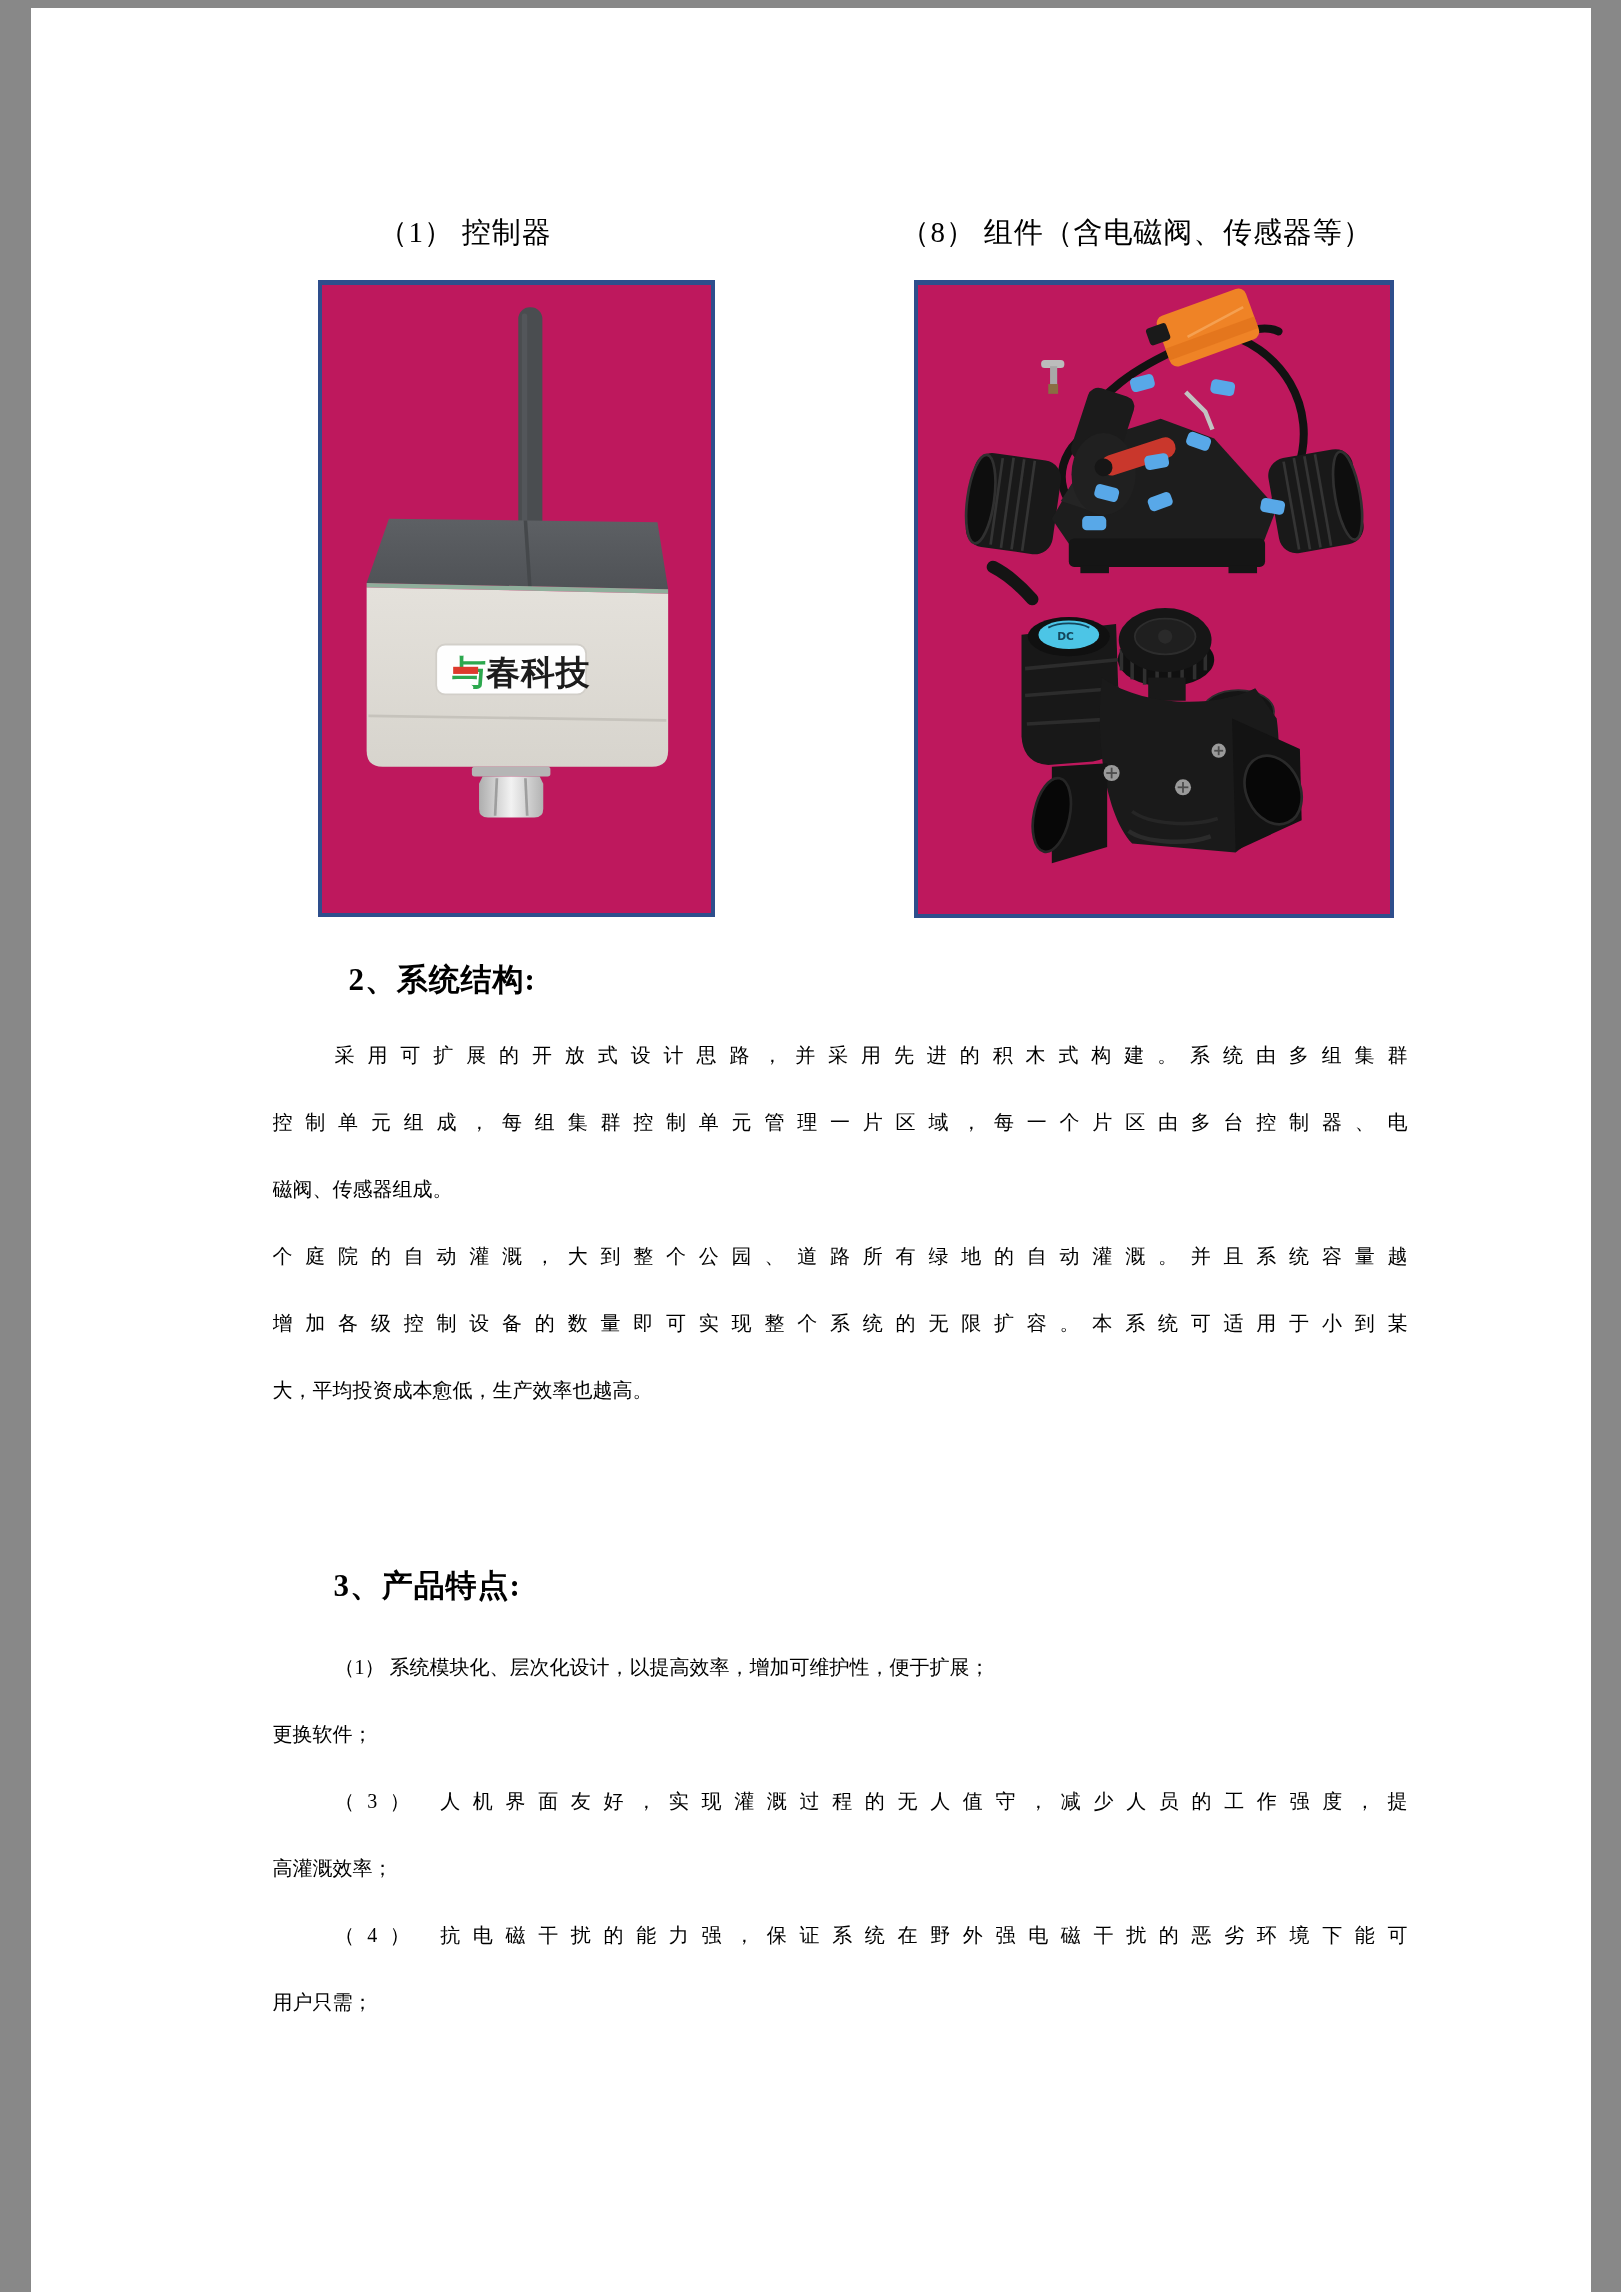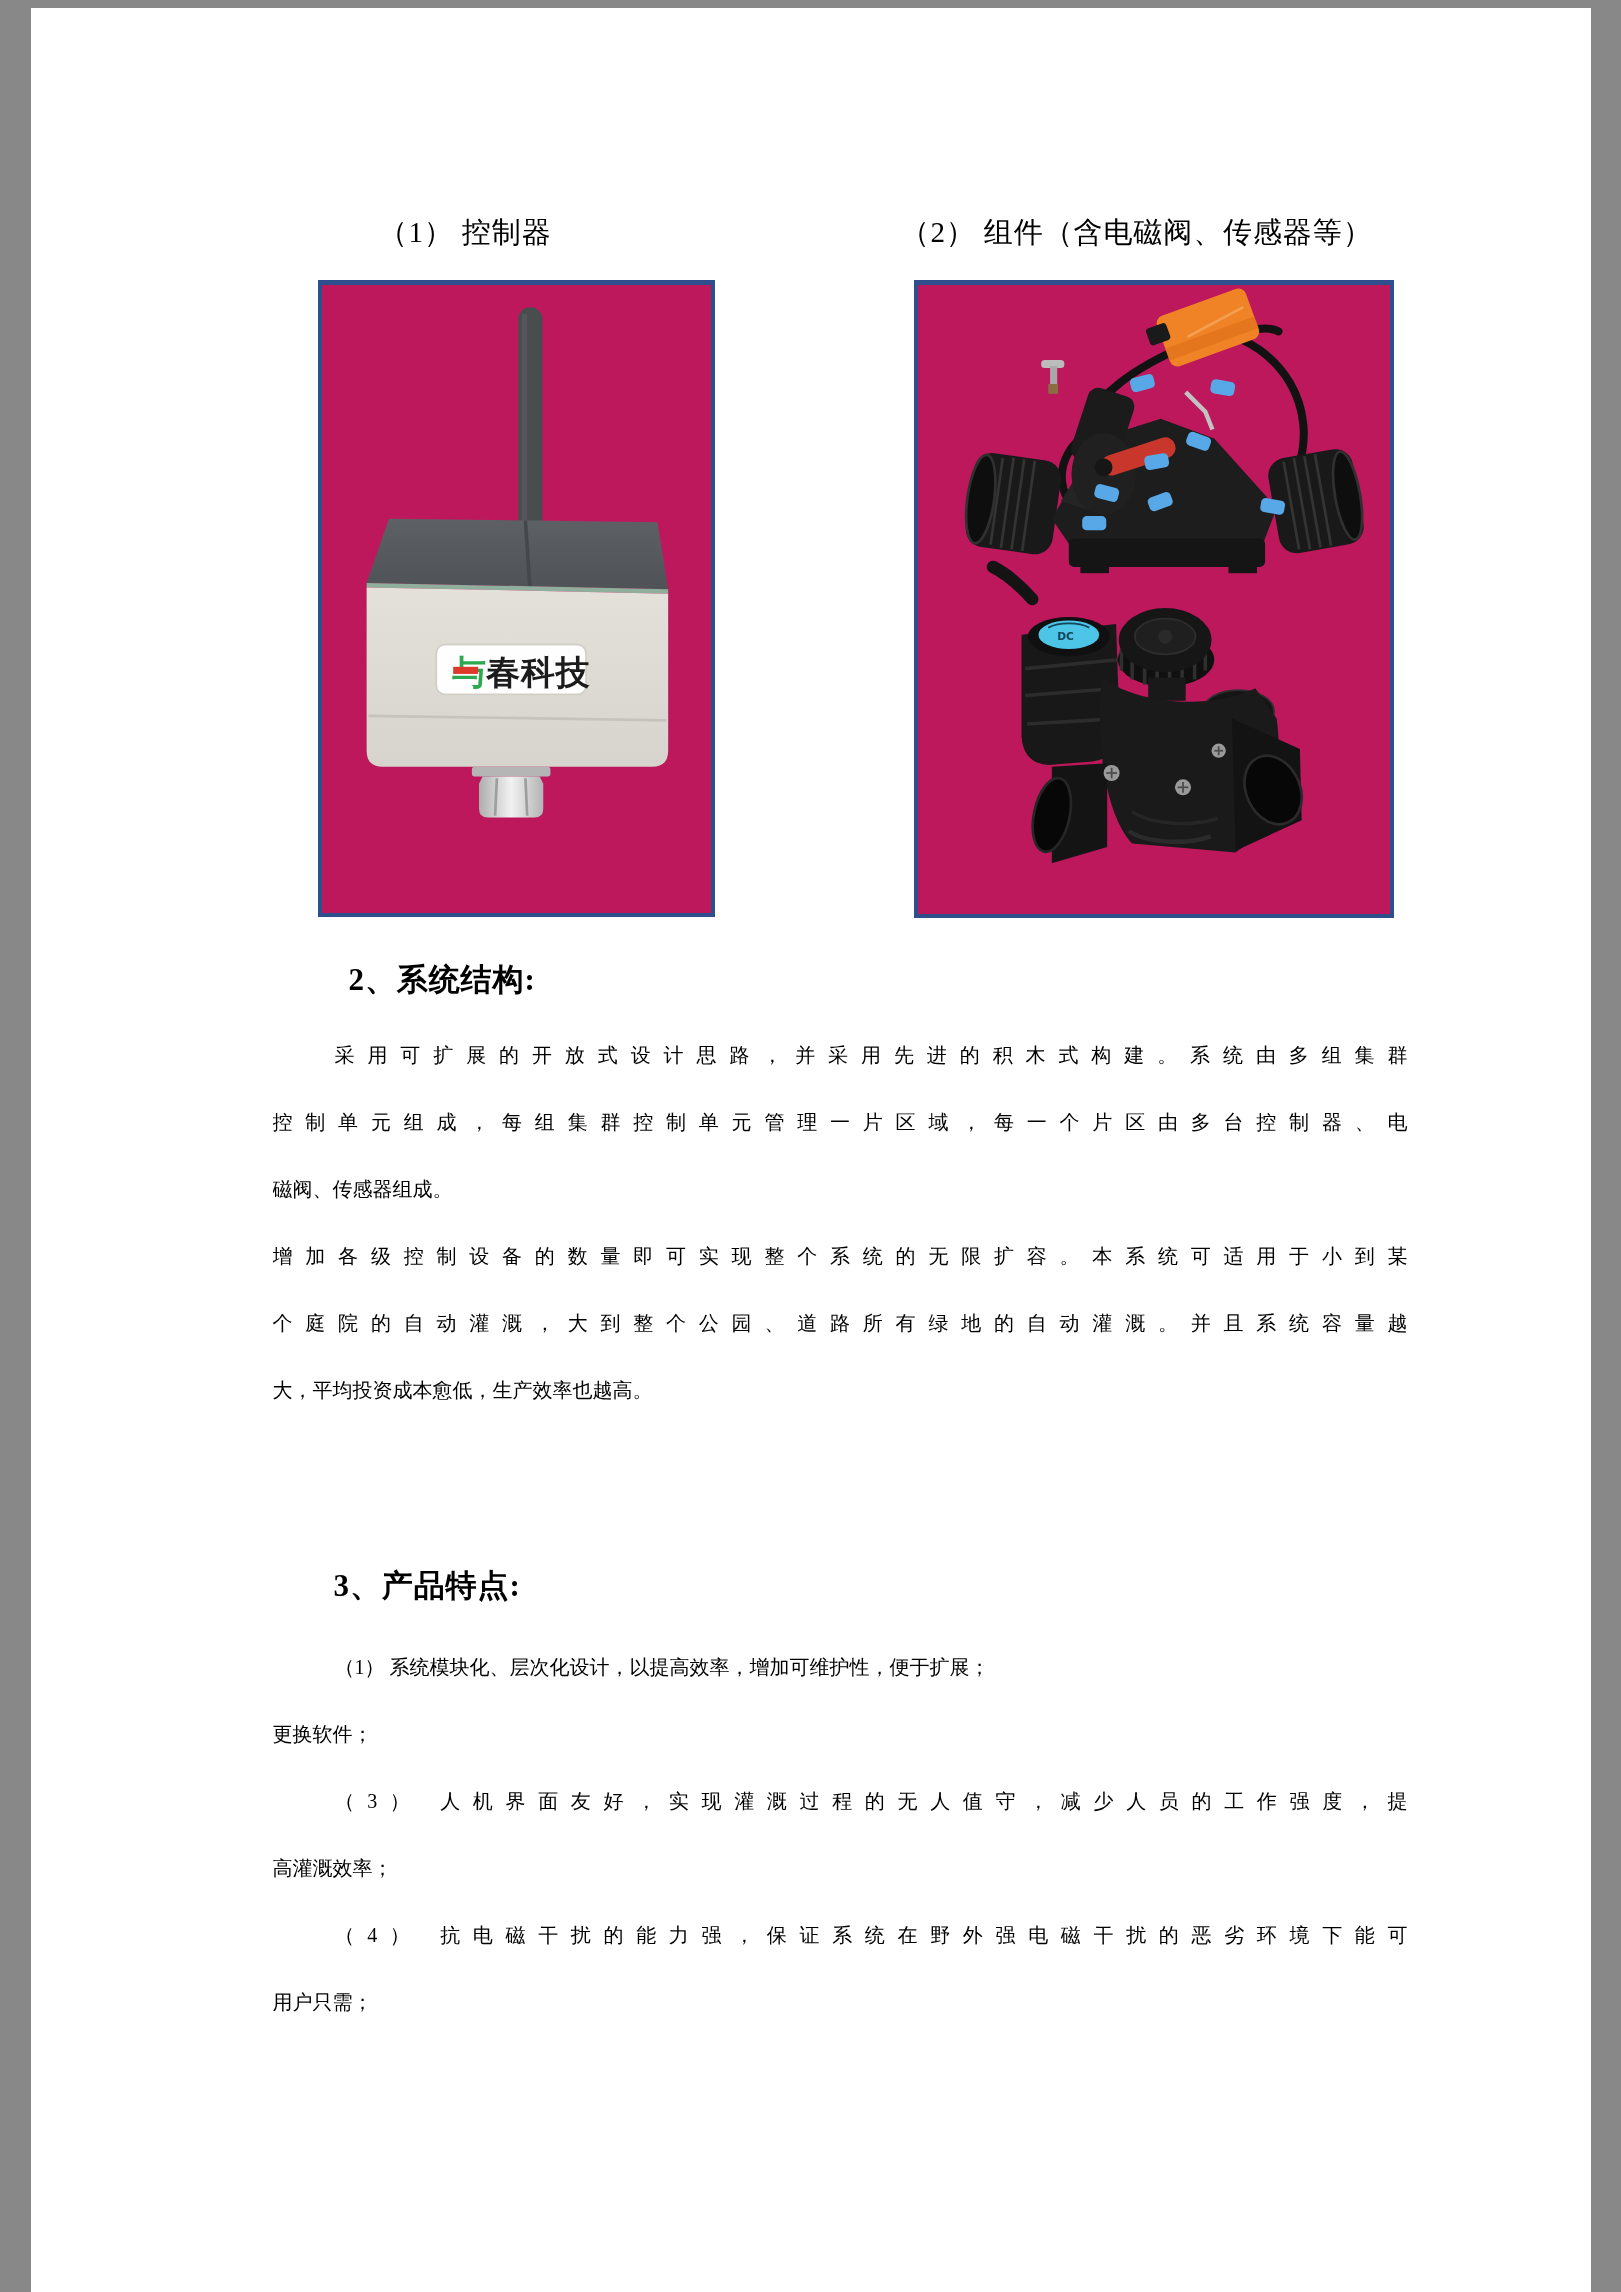--- a/index.html
+++ b/index.html
@@ -29,21 +29,21 @@
   }
   .tline.first { text-indent:62px; }
   .tline.last  { text-align-last:left; }
 </style>
 </head>
 <body>
 
 <div class="page">
 
   <div class="caption" style="left:348px; top:206px;">（1） 控制器</div>
-  <div class="caption" style="left:870px; top:206px;">（2） 组件（含电磁阀、传感器等）</div>
+  <div class="caption" style="left:870px; top:206px;">（8） 组件（含电磁阀、传感器等）</div>
 
   <div class="frame" style="left:287px; top:272px; width:397px; height:637px;">
     <svg viewBox="0 0 436 704">
       <defs>
         <linearGradient id="gBody" x1="0" y1="0" x2="0" y2="1">
           <stop offset="0" stop-color="#e4e1db"></stop>
             <stop offset="1" stop-color="#d7d4cd"></stop>
         </linearGradient>
         <linearGradient id="gTop" x1="0" y1="0" x2="0" y2="1">
           <stop offset="0" stop-color="#5d6064"></stop>
@@ -238,22 +238,22 @@
 
   <div class="sec-heading" style="left:318px; top:953px;">2、系统结构:</div>
 
   <div class="flowtext" style="top:1014px;">
     <div class="para">
         <div class="tline first">采用可扩展的开放式设计思路，并采用先进的积木式构建。系统由多组集群</div>
         <div class="tline">控制单元组成，每组集群控制单元管理一片区域，每一个片区由多台控制器、电</div>
         <div class="tline last">磁阀、传感器组成。</div>
       </div>
     <div class="para">
+        <div class="tline">个庭院的自动灌溉，大到整个公园、道路所有绿地的自动灌溉。并且系统容量越</div>
         <div class="tline">增加各级控制设备的数量即可实现整个系统的无限扩容。本系统可适用于小到某</div>
-        <div class="tline">个庭院的自动灌溉，大到整个公园、道路所有绿地的自动灌溉。并且系统容量越</div>
         <div class="tline last">大，平均投资成本愈低，生产效率也越高。</div>
       </div>
   </div>
 
   <div class="sec-heading" style="left:303px; top:1559px;">3、产品特点:</div>
 
   <div class="flowtext" style="top:1626px;">
     <div class="para">
         <div class="tline first last">（1） 系统模块化、层次化设计，以提高效率，增加可维护性，便于扩展；</div>
       </div>

